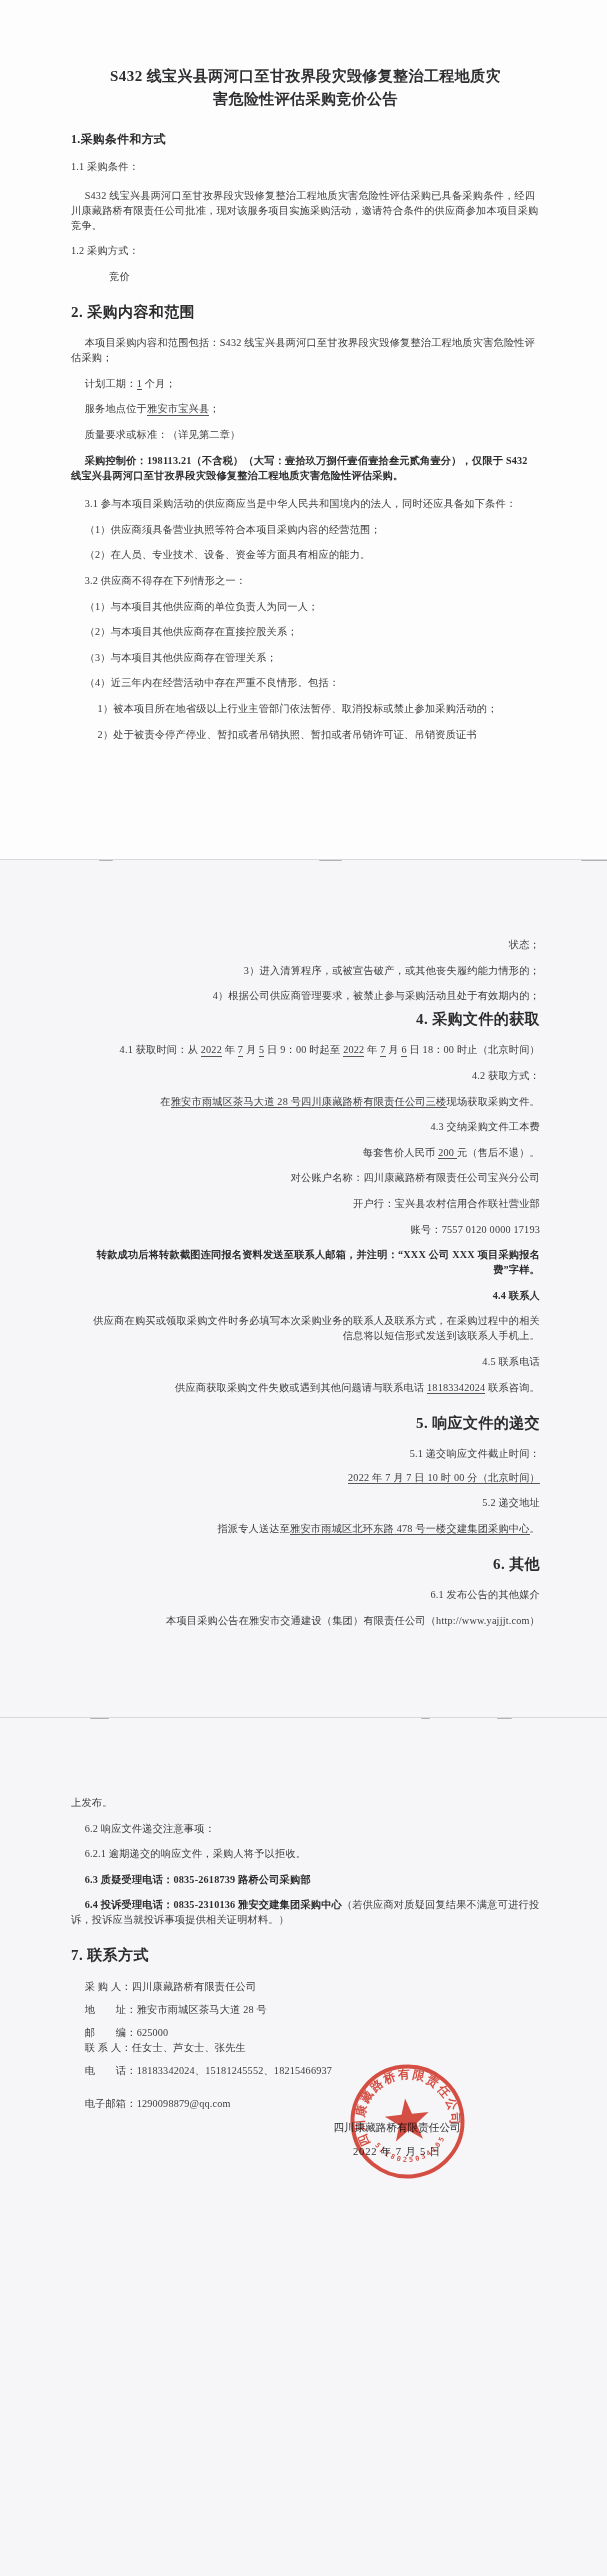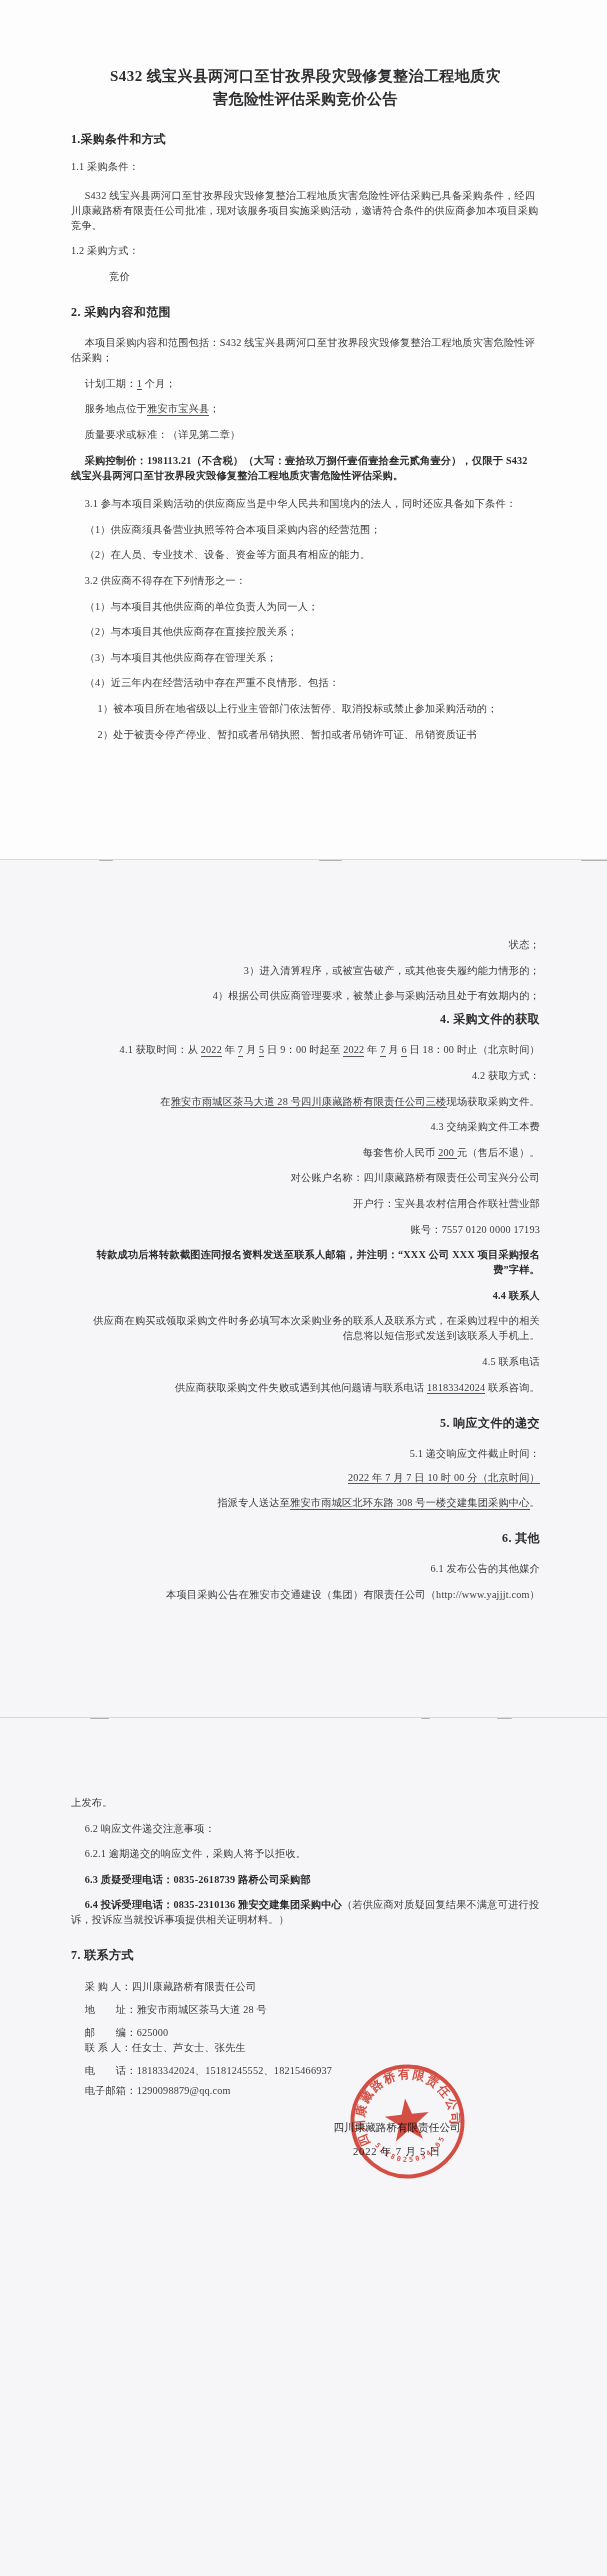--- a/index.html
+++ b/index.html
@@ -21,21 +21,21 @@
   .page-3{height:859px;background:#f6f6f8;border-top:0.8px solid #d9d9dc;}
   .inner{padding:0 67px 0 71px;}
   .smudge{position:absolute;height:2.3px;background:#5f5f62;opacity:.45;border-radius:1.5px;}
 
   .doc-title{
     width:395px;margin:0 auto;padding-top:65px;
     font-size:15px;font-weight:bold;line-height:23px;
     text-align:center;color:#2e2e30;letter-spacing:0.4px;
   }
   .sec{
-    font-size:12px;font-weight:bold;color:#2c2c2e;
+    font-size:15px;font-weight:bold;color:#2c2c2e;
     margin:20px 0 0 0;line-height:17.5px;letter-spacing:0.4px;
   }
   .sec-sm{font-size:11.8px;}
   .line{
     font-size:10.2px;line-height:15px;margin:10.6px 0 0 0;
     letter-spacing:0.2px;
   }
   .gap-lg{margin-top:13.7px;}
   .ind1{text-indent:13.7px;}
   .ind2{text-indent:26.6px;}
@@ -120,21 +120,22 @@
       <p class="line ind1">账号：7557 0120 0000 17193</p>
       <p class="line ind1 bold">转款成功后将转款截图连同报名资料发送至联系人邮箱，并注明：“XXX 公司 XXX 项目采购报名费”字样。</p>
       <p class="line ind1 bold">4.4 联系人</p>
       <p class="line ind1">供应商在购买或领取采购文件时务必填写本次采购业务的联系人及联系方式，在采购过程中的相关信息将以短信形式发送到该联系人手机上。</p>
       <p class="line ind1">4.5 联系电话</p>
       <p class="line ind1"><span>供应商获取采购文件失败或遇到其他问题请与联系电话 </span><span class="r-u">18183342024</span><span> 联系咨询。</span></p>
 
       <h2 class="sec">5. 响应文件的递交</h2>
       <p class="line ind1 gap-lg">5.1 递交响应文件截止时间：</p>
       <p class="line" style="margin-top:9px;"><span class="r-u">2022 年 7 月 7 日 10 时 00 分（北京时间）</span></p>
-      <p class="line"><span>指派专人送达至</span><span class="r-u">雅安市雨城区北环东路 308 号一楼交建集团采购中心</span><span>。</span></p>
+      <p class="line ind1">5.2 递交地址</p>
+      <p class="line"><span>指派专人送达至</span><span class="r-u">雅安市雨城区北环东路 478 号一楼交建集团采购中心</span><span>。</span></p>
 
       <h2 class="sec">6. 其他</h2>
       <p class="line ind1 gap-lg">6.1 发布公告的其他媒介</p>
       <p class="line">本项目采购公告在雅安市交通建设（集团）有限责任公司（http://www.yajjjt.com）</p>
     </div>
   </section>
 
   <section class="page page-3">
     <div class="smudge" style="top:-1.5px;left:90px;width:19px;"></div>
     <div class="smudge" style="top:-1.5px;left:421px;width:9px;"></div>
@@ -146,21 +147,21 @@
       <p class="line ind1"><span class="r-b">6.3 质疑受理电话：0835-2618739 路桥公司采购部</span></p>
       <p class="line ind1"><span class="r-b">6.4 投诉受理电话：0835-2310136 雅安交建集团采购中心</span><span>（若供应商对质疑回复结果不满意可进行投诉，投诉应当就投诉事项提供相关证明材料。）</span></p>
 
       <h2 class="sec">7. 联系方式</h2>
 
       <p class="line ind1 contact gap-lg"><span class="c-label">采 购 人：</span><span class="c-value">四川康藏路桥有限责任公司</span></p>
       <p class="line ind1 contact" style="margin-top:8.3px;"><span class="c-label">地　　址：</span><span class="c-value">雅安市雨城区茶马大道 28 号</span></p>
       <p class="line ind1 contact" style="margin-top:8.3px;"><span class="c-label">邮　　编：</span><span class="c-value">625000</span></p>
       <p class="line ind1 contact" style="margin-top:0;"><span class="c-label">联 系 人：</span><span class="c-value">任女士、芦女士、张先生</span></p>
       <p class="line ind1 contact" style="margin-top:8.3px;"><span class="c-label">电　　话：</span><span class="c-value">18183342024、15181245552、18215466937</span></p>
-      <p class="line ind1 contact" style="margin-top:5px;"><span class="c-label">电子邮箱：</span><span class="c-value">1290098879@qq.com</span></p>
+      <p class="line ind1 contact" style="margin-top:18px;"><span class="c-label">电子邮箱：</span><span class="c-value">1290098879@qq.com</span></p>
     </div>
 
     <div class="signature">
       <div class="sig-company">四川康藏路桥有限责任公司</div>
       <div class="sig-date">2022 年 7 月 5 日</div>
     </div>
 
     <svg class="seal" viewBox="0 0 170 170" xmlns="http://www.w3.org/2000/svg">
       <defs>
         <path id="sealTopArc" d="M 30.6,110.4 A 60,60 0 1 1 139.4,110.4" fill="none"></path>

